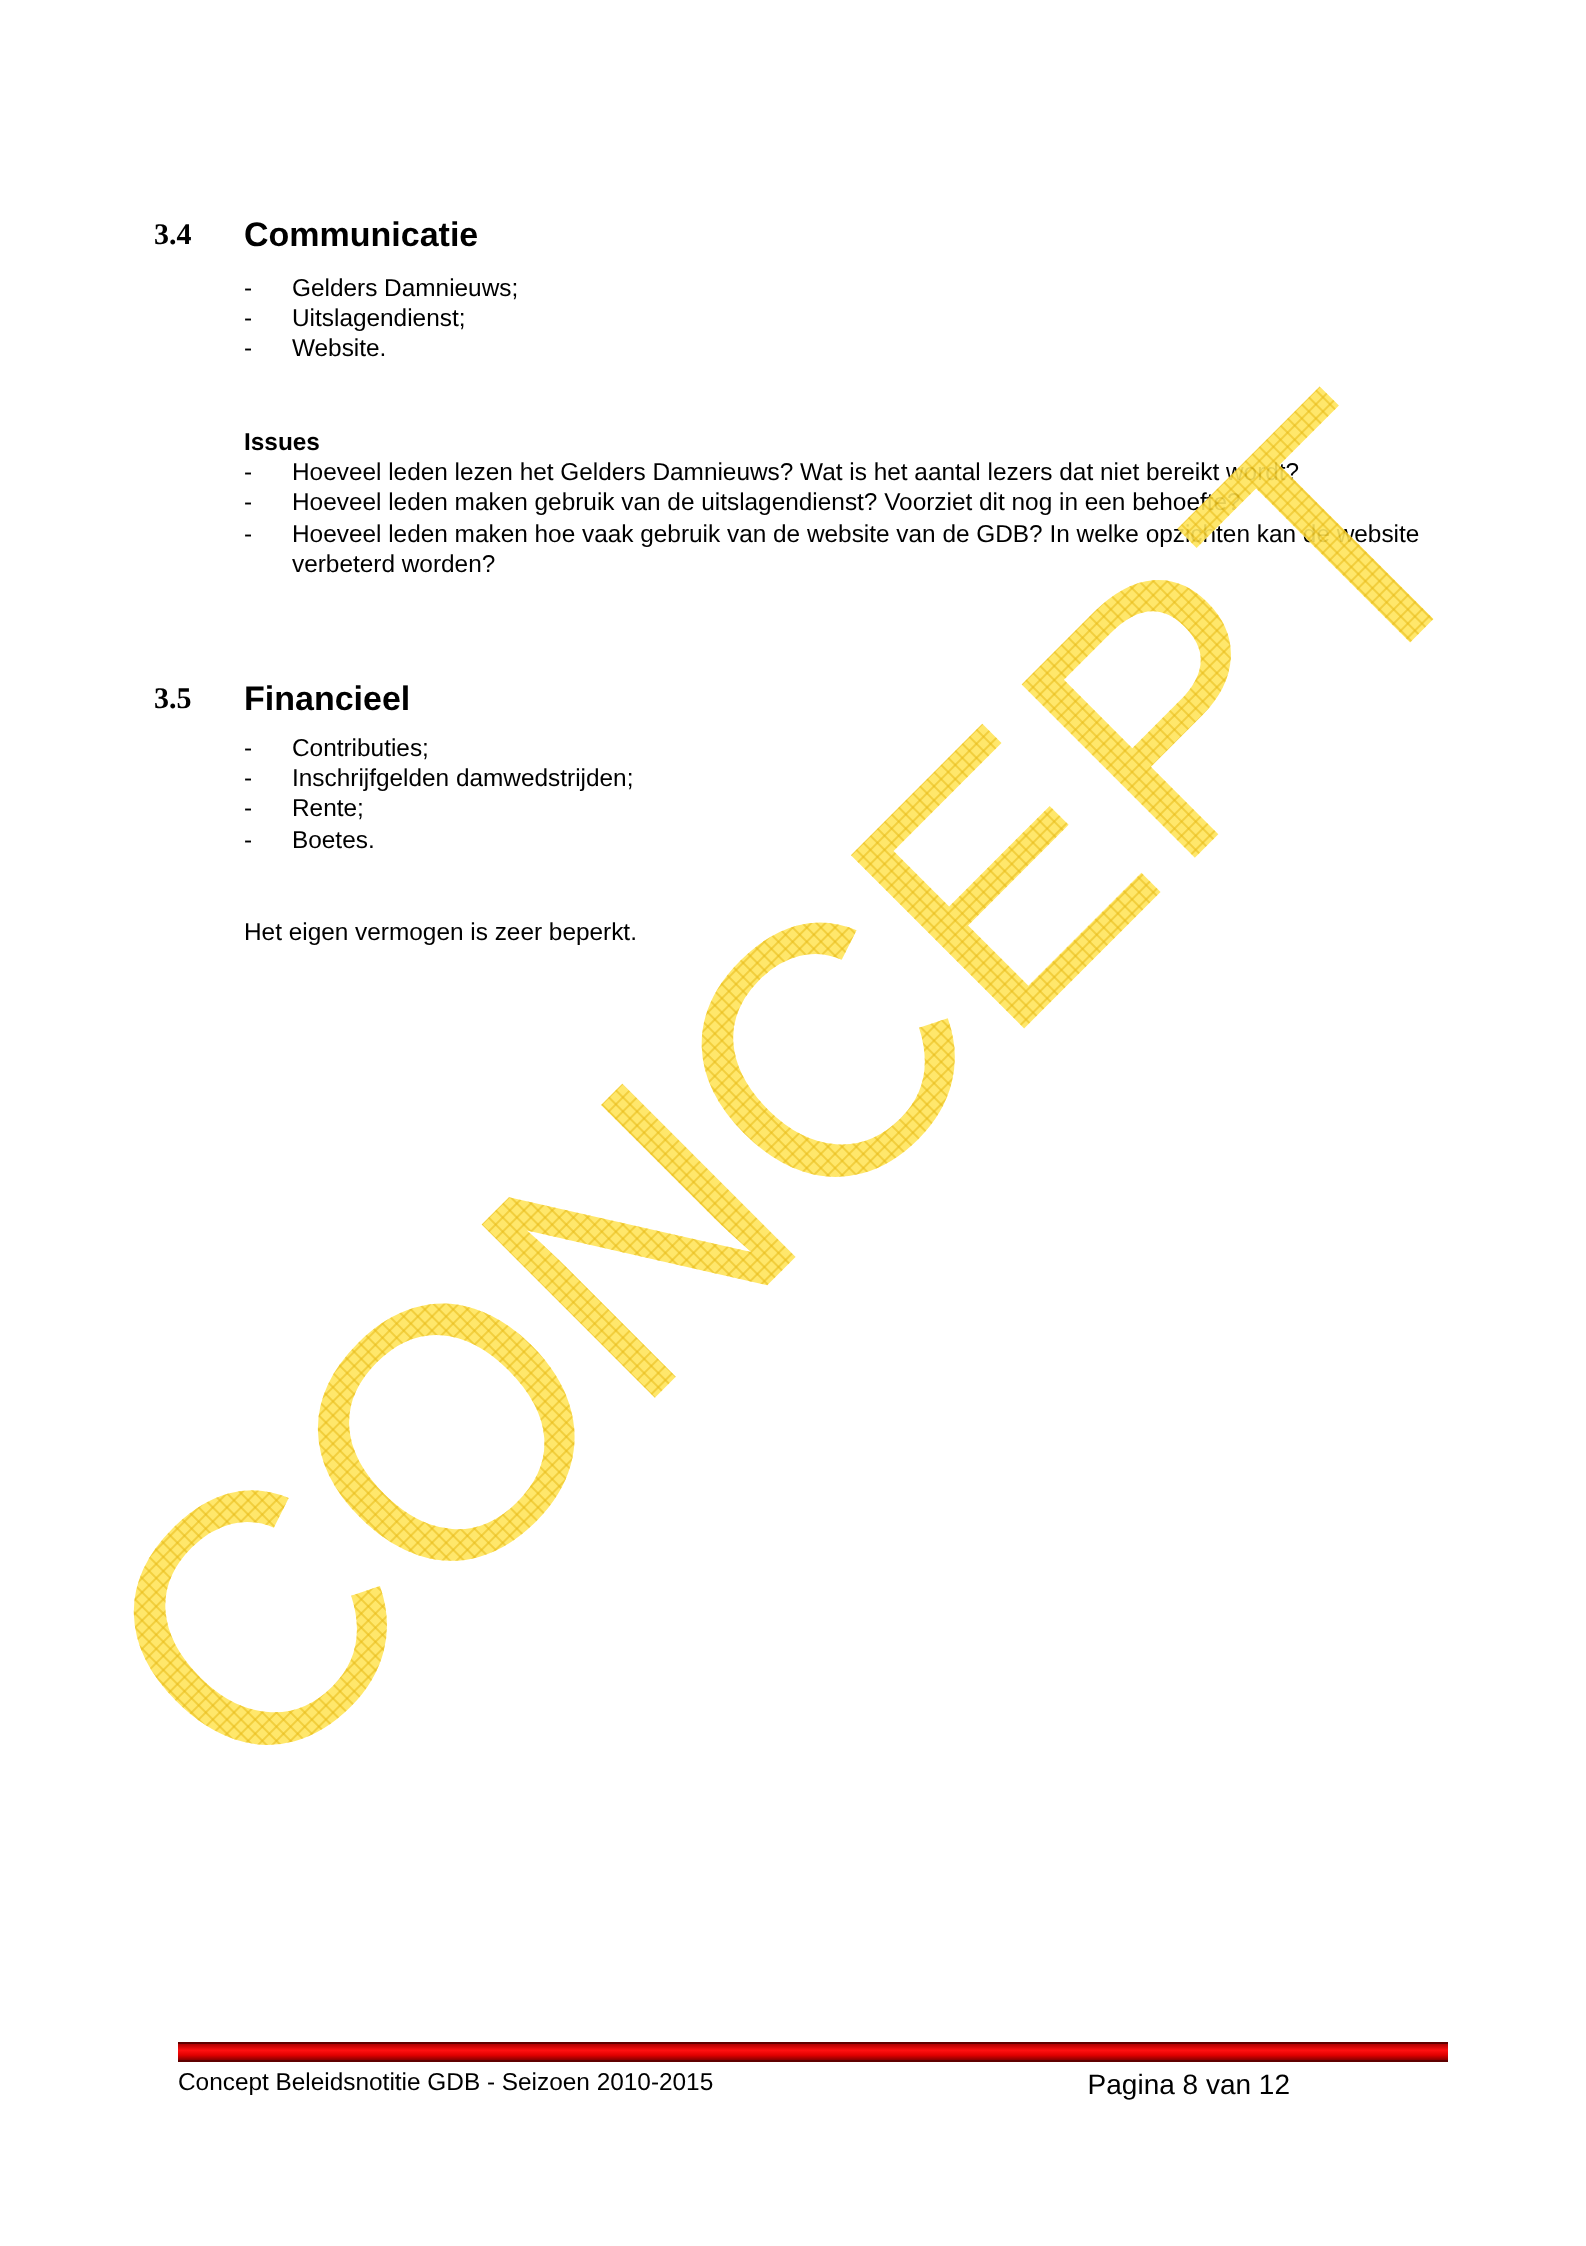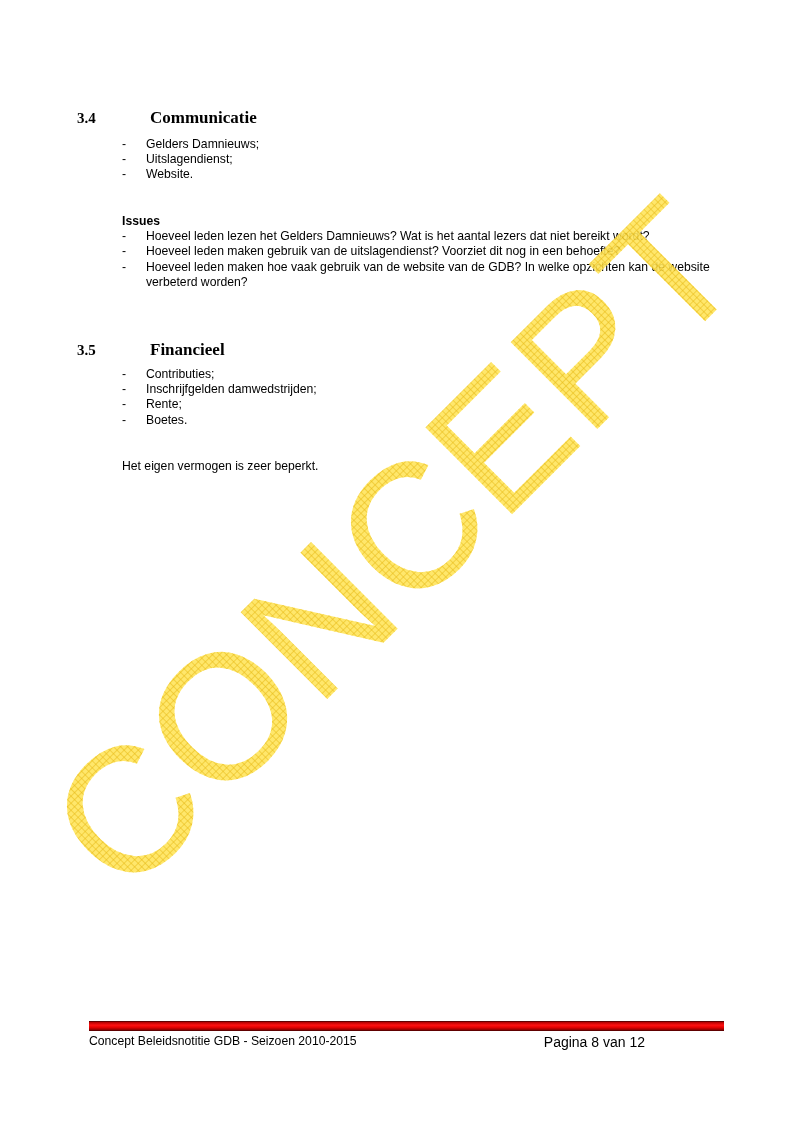--- a/index.html
+++ b/index.html
@@ -1,19 +1,19 @@
 <!DOCTYPE html>
 <html><head>
   <meta charset="utf-8">
   <style>
     html, body { margin: 0; padding: 0; background: #ffffff; }
     body { width: 793px; height: 1123px; position: relative; overflow: hidden; font-family: "Liberation Sans", sans-serif; color: #000; }
     .page { position: absolute; left: 0; top: 0; width: 721px; height: 1123px; }
     .section-num { position: absolute; left: 77px; font-family: "Liberation Serif", serif; font-weight: bold; font-size: 15px; }
-    .section-title { position: absolute; left: 122px; font-family: Liberation Serif, serif; font-weight: bold; font-size: 17px; margin-left: 28px; }
+    .section-title { position: absolute; left: 122px; font-family: Liberation Sans, sans-serif; font-weight: bold; font-size: 17px; }
     .block { position: absolute; left: 122px; font-size: 12.2px; line-height: 15.2px; width: 610px; }
     .block p { margin: 0; }
     .list { margin: 0; padding: 0; list-style: none; }
     .list li { position: relative; padding-left: 24px; }
     .list li .dash { position: absolute; left: 0; top: 0; }
     .bold { font-weight: bold; }
     .wm-text {
       position: absolute;
       left: 395px; top: 545px;
       transform: translate(-50%, -50%) rotate(-45deg);

